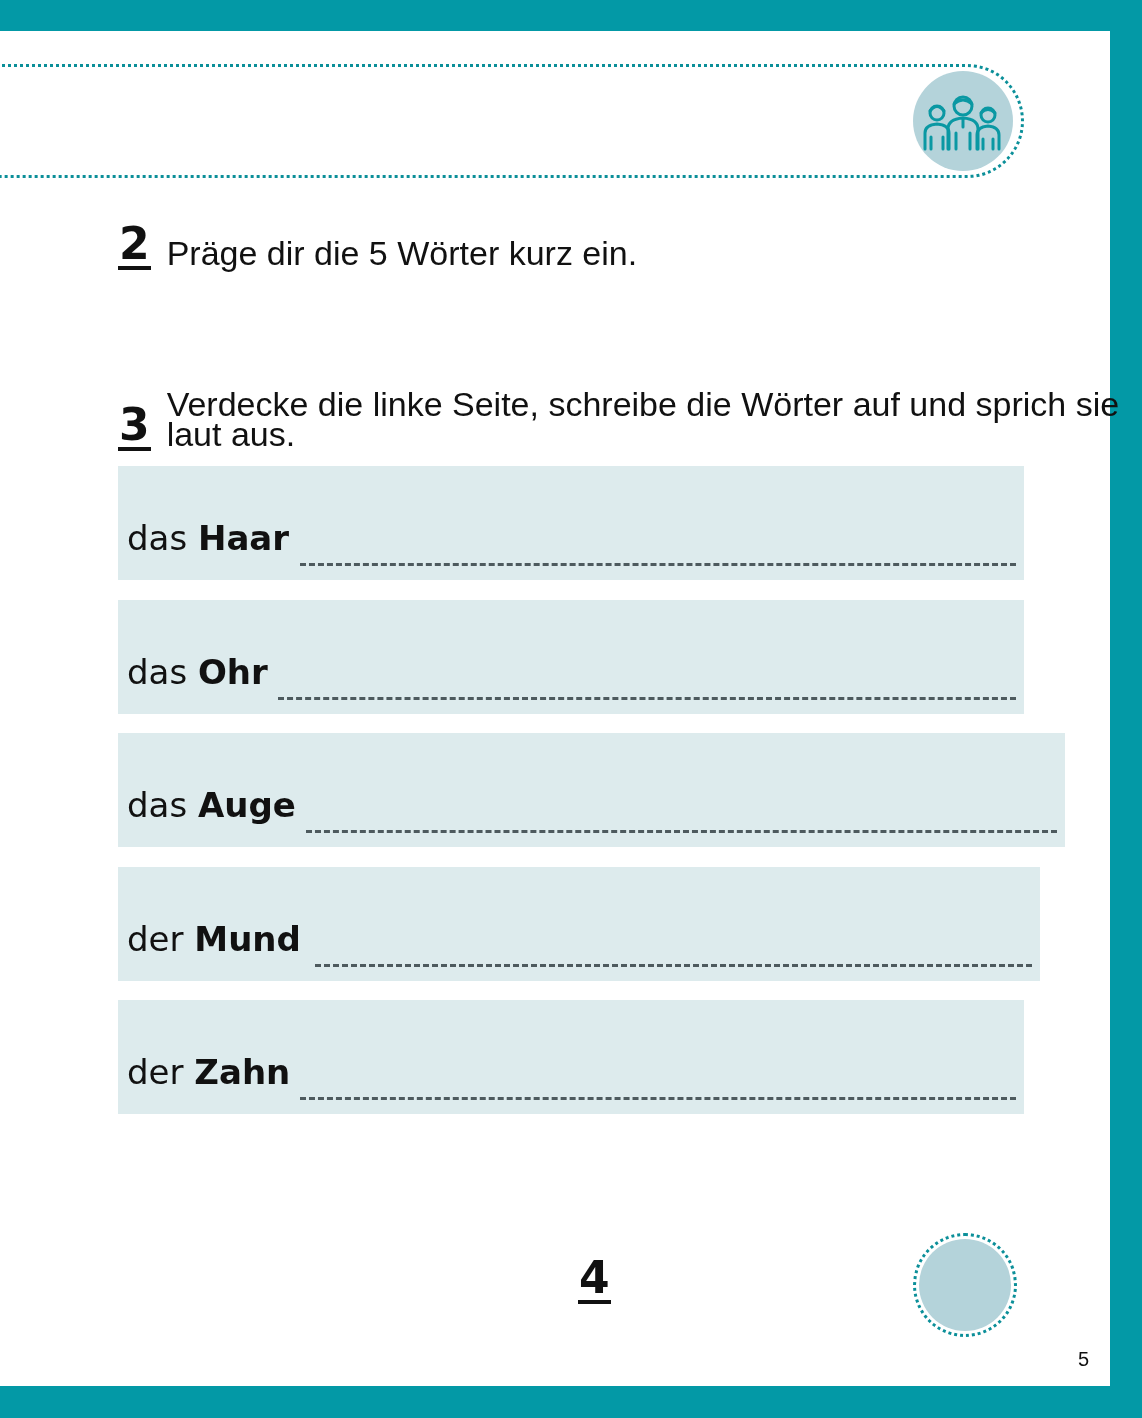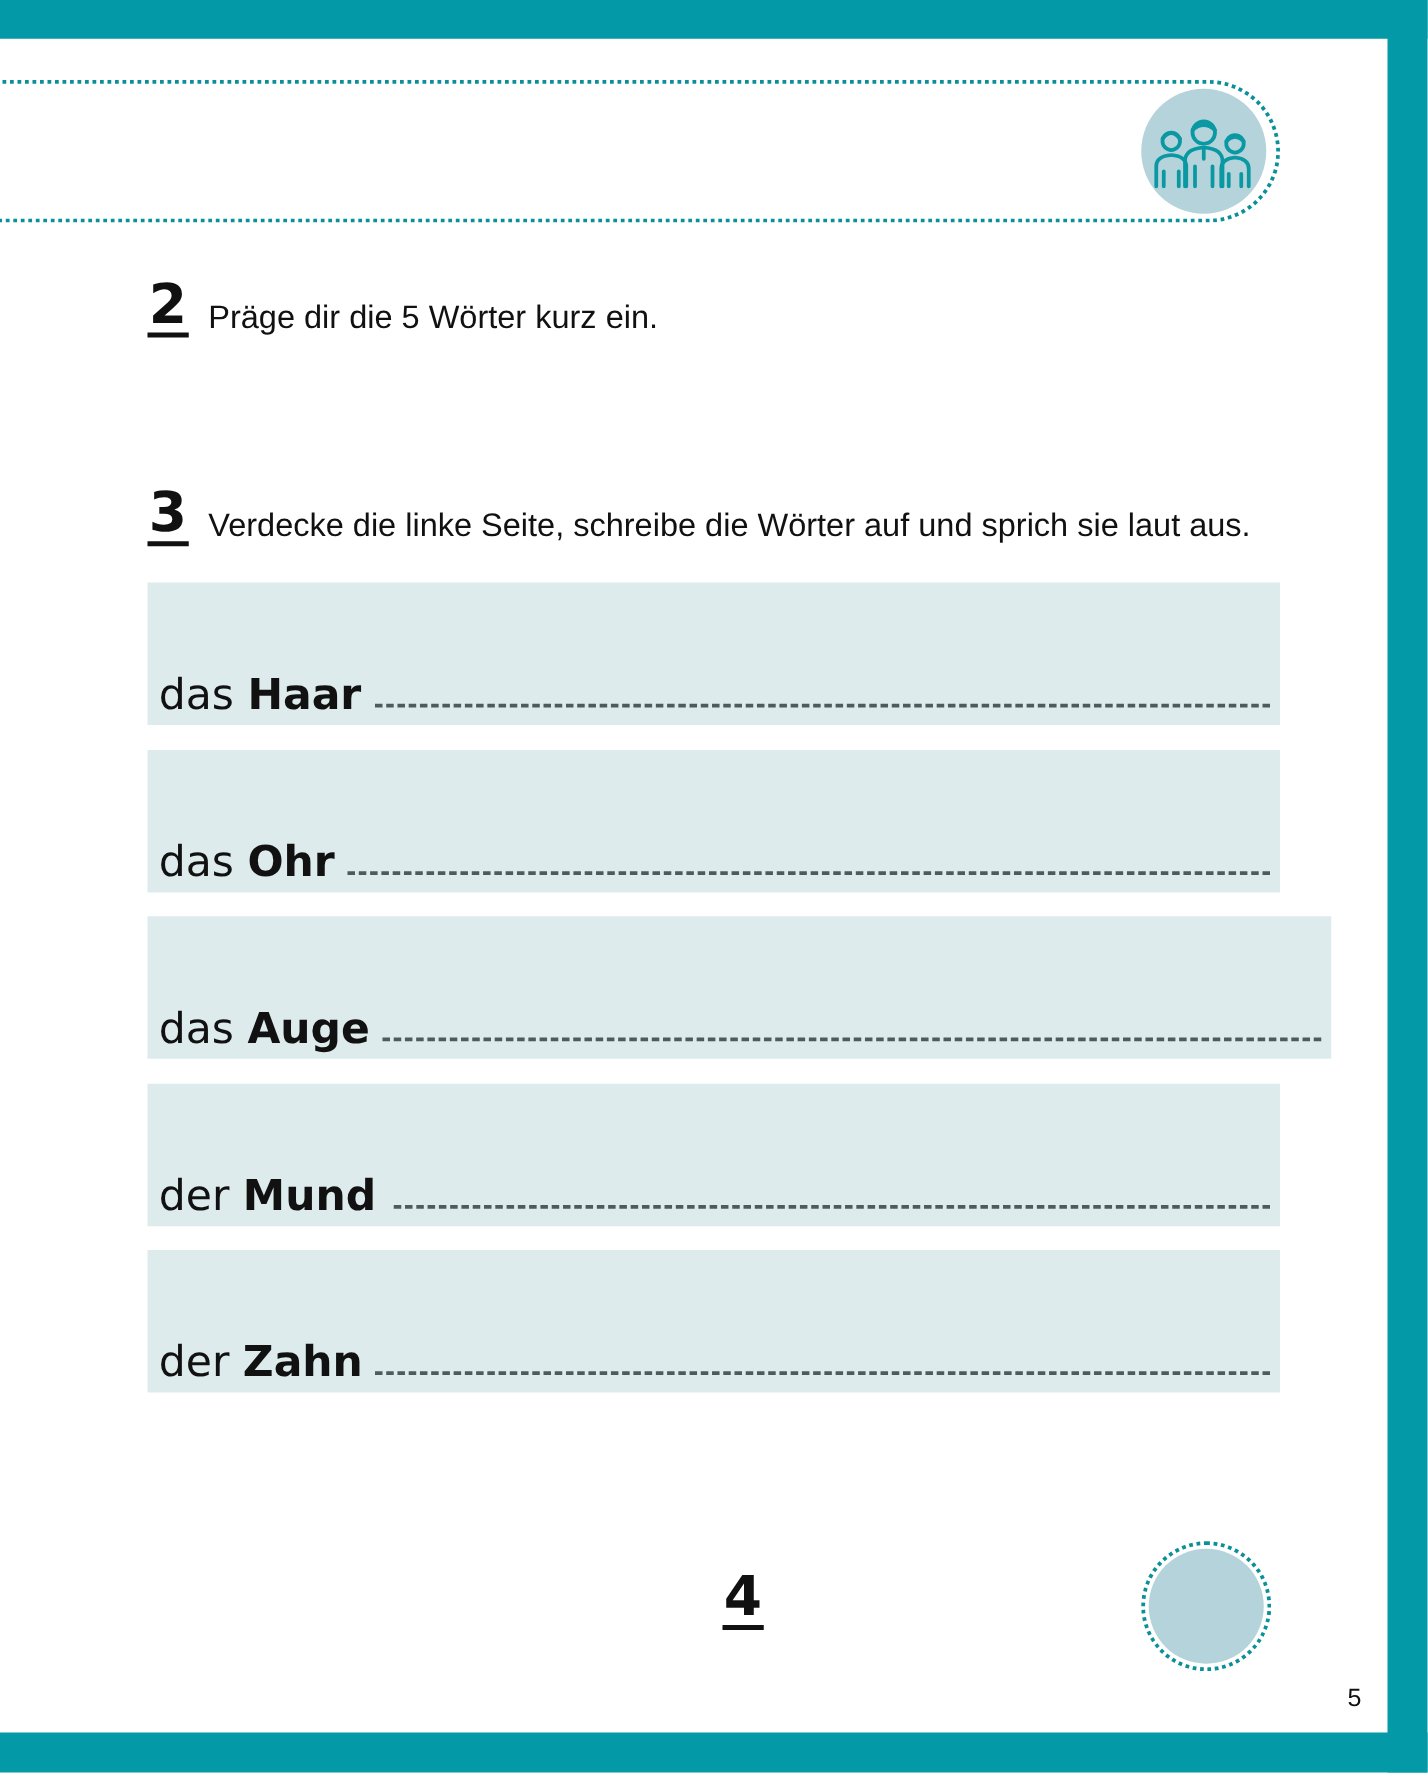--- a/index.html
+++ b/index.html
@@ -10,24 +10,24 @@
   .border-bottom { position:absolute; left:0; top:1386px; width:1142px; height:32px; background:#0399a6; }
 
   .header-band { position:absolute; left:-40px; top:64px; width:1064px; height:114px;
                  border:3px dotted #0b8f99; border-left:none; border-radius:0 60px 60px 0; box-sizing:border-box; }
   .header-circle { position:absolute; left:913px; top:71px; width:100px; height:100px; border-radius:50%;
                    background:#b4d3da; display:flex; align-items:center; justify-content:center; }
 
   .step { position:absolute; display:flex; align-items:flex-end; }
   .step-num { font-family:"DejaVu Sans", sans-serif; font-weight:bold; font-size:44px; line-height:44px;
               border-bottom:4px solid #111; padding:0 1px 0 1px; margin-right:16px; }
-  .step-text { font-family:"Liberation Sans", sans-serif; font-size:26px; line-height:30px; padding-bottom:2px; }
+  .step-text { font-family:"Liberation Sans", sans-serif; font-size:34px; line-height:30px; padding-bottom:2px; }
 
   .row { position:absolute; left:118px; width:906px; height:114px; background:#ddebed; }
-  .row-label { position:absolute; left:9px; bottom:4px; font-family:"DejaVu Sans", sans-serif; font-size:34px; line-height:40px; white-space:nowrap; }
+  .row-label { position:absolute; left:9px; bottom:22px; font-family:"DejaVu Sans", sans-serif; font-size:34px; line-height:40px; white-space:nowrap; }
   .row-label .article { font-weight:normal; }
   .row-label .noun { font-weight:bold; }
   .row-line { position:absolute; bottom:14px; right:8px; height:0; border-bottom:3px dashed #4d5a5e; }
 
   .check-circle { position:absolute; left:913px; top:1233px; width:104px; height:104px; border-radius:50%;
                   border:3px dotted #0b8f99; box-sizing:border-box; display:flex; align-items:center; justify-content:center; }
   .check-inner { width:92px; height:92px; border-radius:50%; background:#b4d3da; }
 
   .page-number { position:absolute; left:1078px; top:1348px; font-family:"Liberation Sans", sans-serif; font-size:20px; }
 </style>
@@ -77,21 +77,21 @@
 <div class="row" style="top:600px;">
   <span class="row-label"><span class="article">das</span> <span class="noun">Ohr</span></span>
   <div class="row-line" style="left:160px;"></div>
 </div>
 
 <div class="row" style="top:733px;padding-left:41px;">
   <span class="row-label"><span class="article">das</span> <span class="noun">Auge</span></span>
   <div class="row-line" style="left:188px;"></div>
 </div>
 
-<div class="row" style="top:867px;">
+<div class="row" style="top:867px;padding-left:16px;">
   <span class="row-label"><span class="article">der</span> <span class="noun">Mund</span></span>
   <div class="row-line" style="left:197px;"></div>
 </div>
 
 <div class="row" style="top:1000px;text-align:center;">
   <span class="row-label"><span class="article">der</span> <span class="noun">Zahn</span></span>
   <div class="row-line" style="left:182px;"></div>
 </div>
 
 <div class="step" style="left:578px; top:1256px;">

